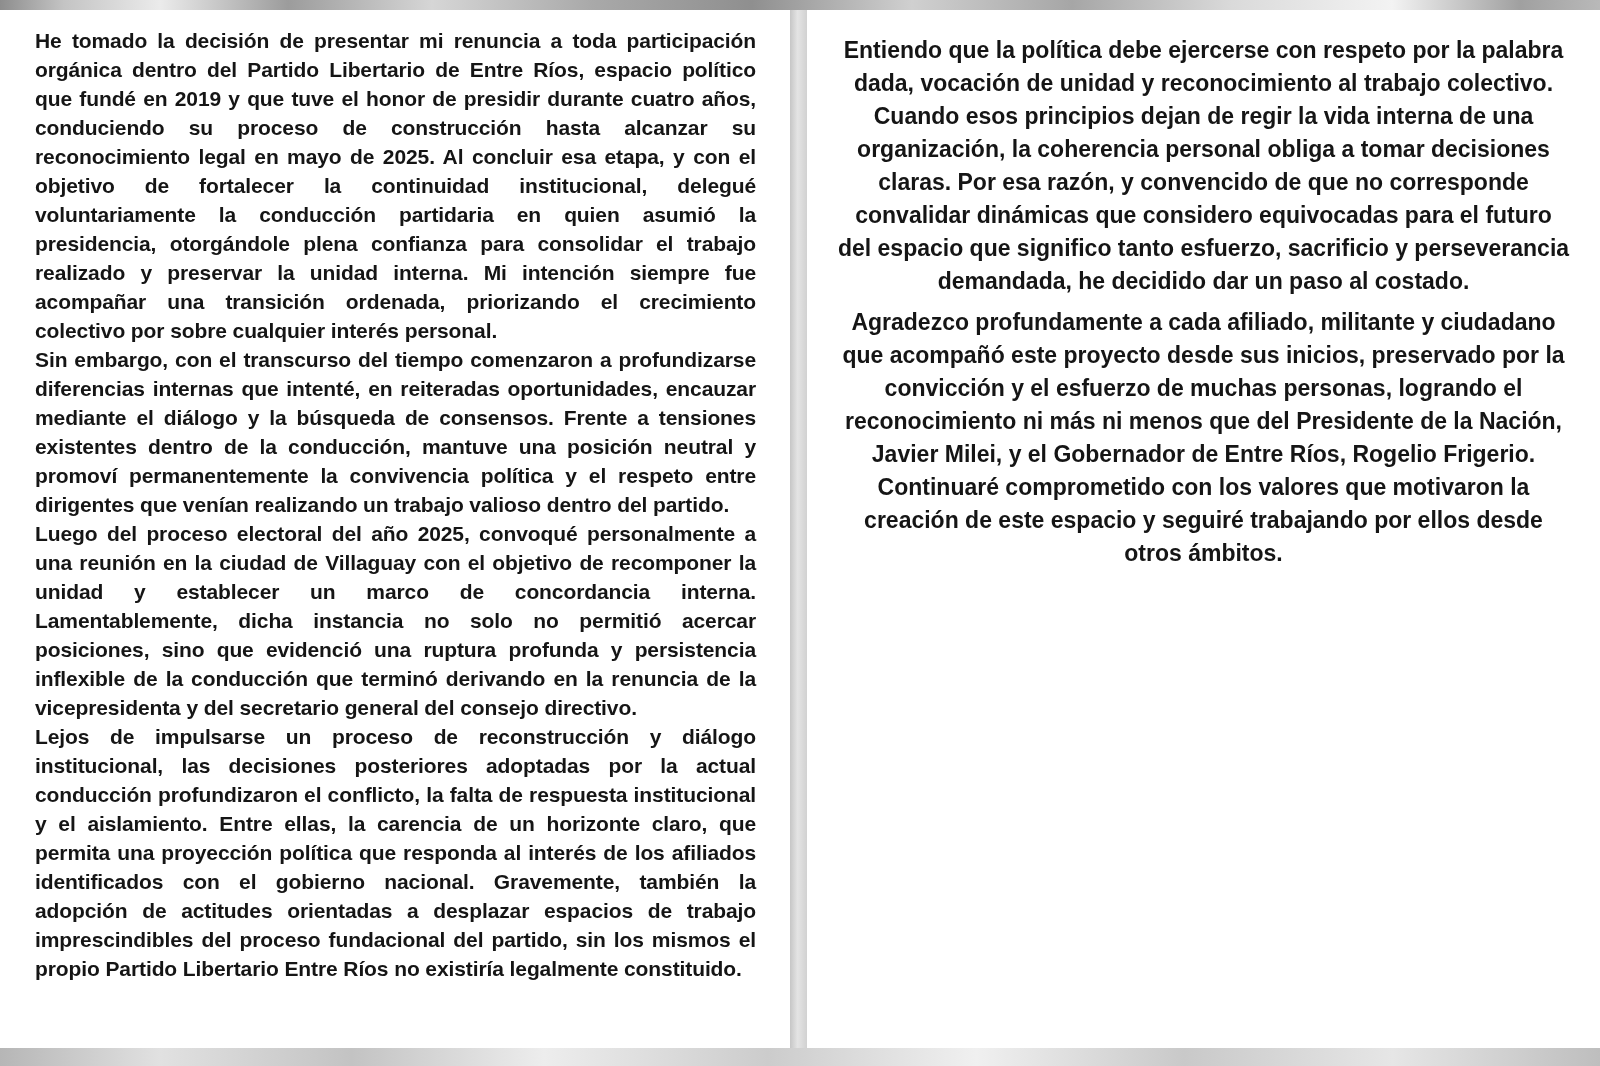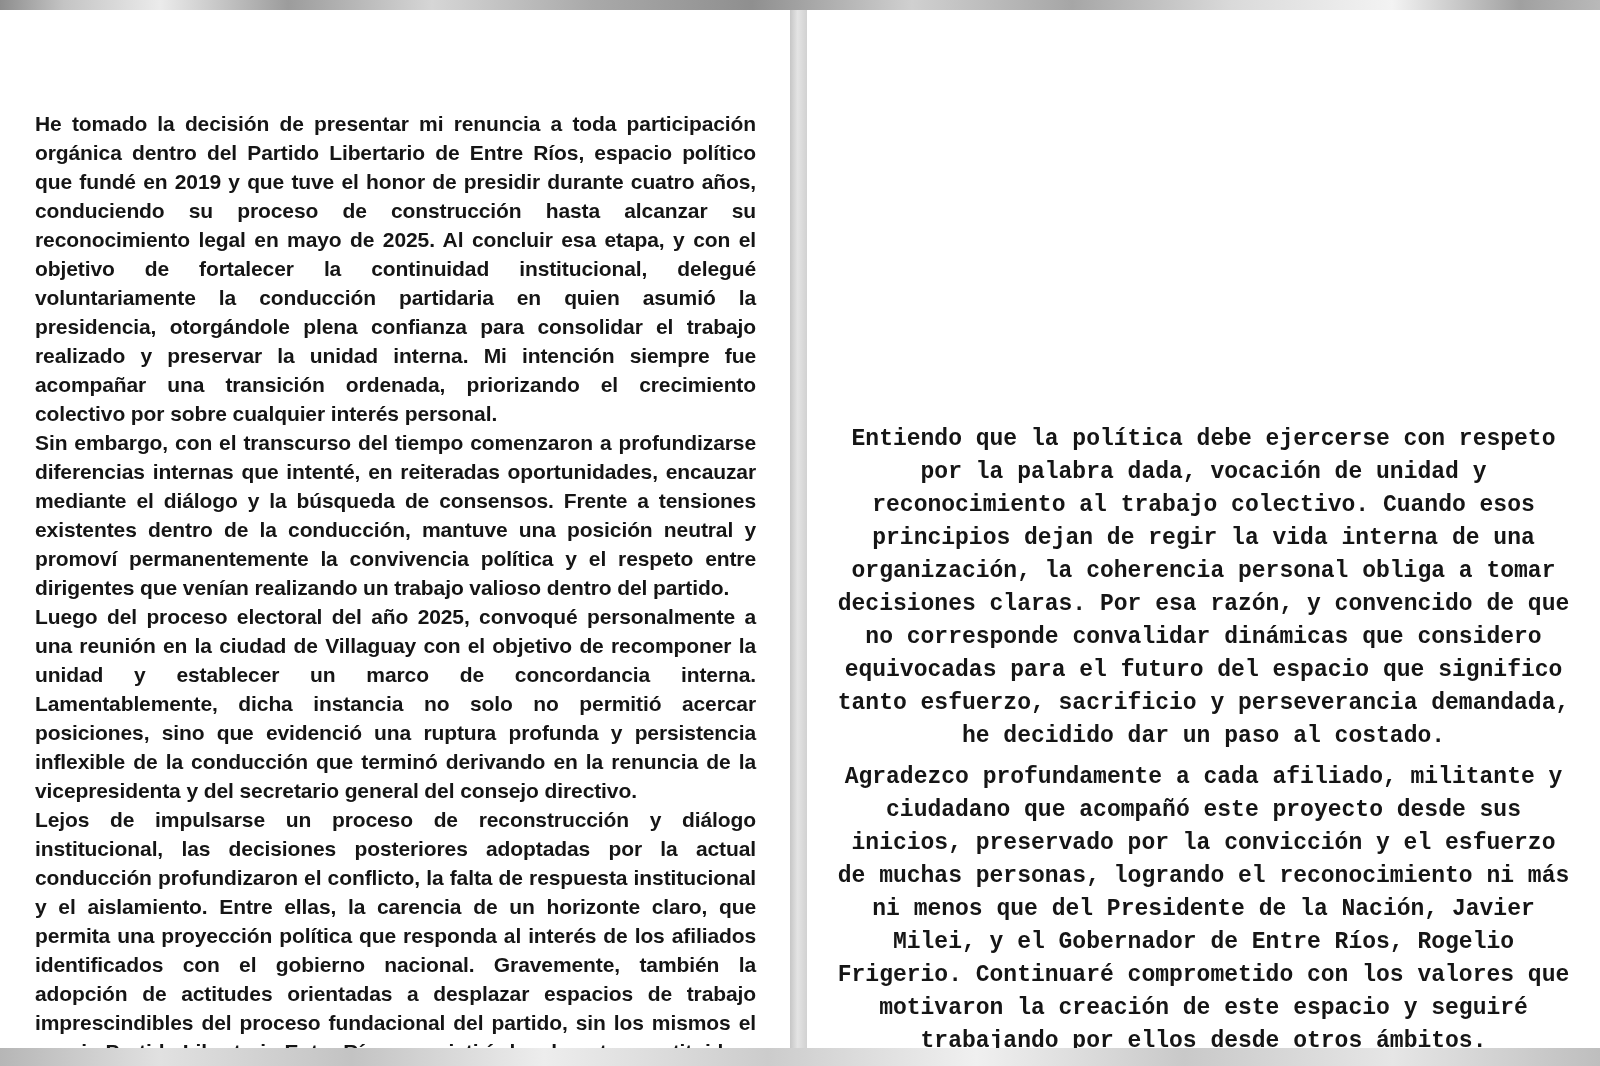--- a/index.html
+++ b/index.html
@@ -32,41 +32,39 @@
     bottom: 0;
     height: 18px;
     background: linear-gradient(90deg,
       #b6b6b6 0%, #e1e1e1 10%, #c3c3c3 22%, #ededed 34%, #cccccc 48%,
       #f0f0f0 61%, #c9c9c9 74%, #e6e6e6 87%, #bebebe 100%);
   }
   .pages {
     display: flex;
     width: 1600px;
     height: 1066px;
-    align-items: flex-end;
   }
   .page {
     background: #ffffff;
     box-sizing: border-box;
     color: #151515;
   }
   .page.left {
     width: 790px;
     padding: 26px 34px 0 35px;
   }
   .gutter {
     width: 17px;
     height: 100%;
     background: linear-gradient(90deg, #c6c6c6 0%, #e4e4e4 45%, #d1d1d1 100%);
   }
   .page.right {
     flex: 1;
     padding: 34px 30px 0 30px;
     text-align: center;
-    font-family: Liberation Mono, monospace;
   }
   .page.left p {
     margin: 0;
     font-size: 21px;
     line-height: 29px;
     font-weight: 700;
     text-align: justify;
     text-justify: inter-word;
     letter-spacing: -0.1px;
   }

